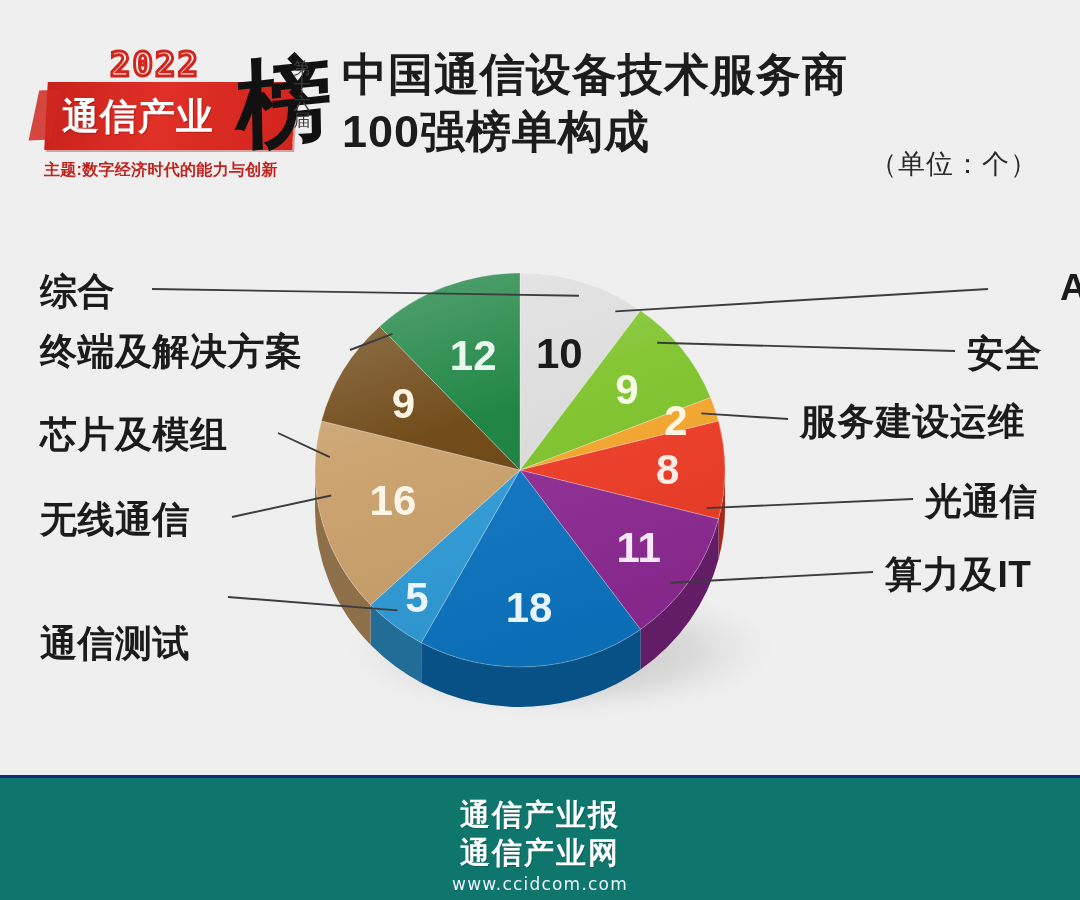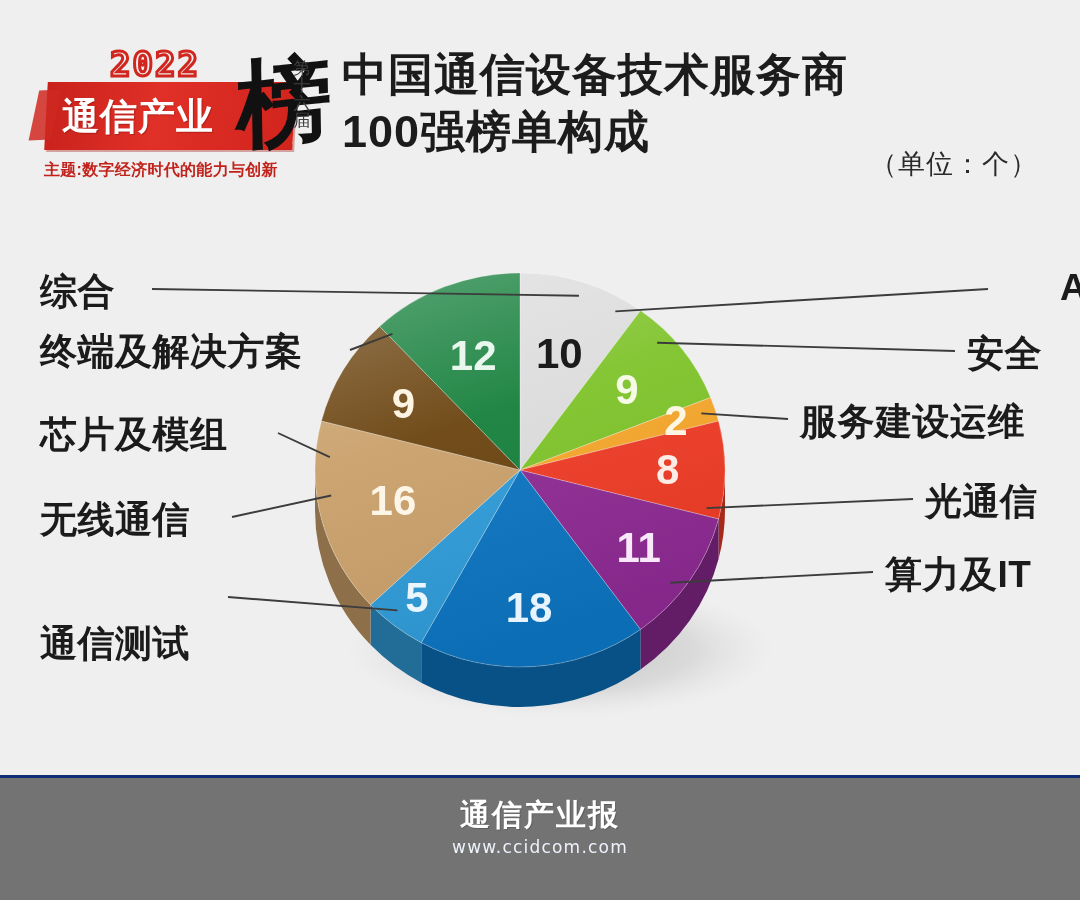--- a/index.html
+++ b/index.html
@@ -74,21 +74,21 @@
   .lbl {
     position:absolute; font-size:37px; font-weight:bold;
     color:#1b1b1b; white-space:nowrap; letter-spacing:.5px;
   }
   .lbl.right { text-align:left; }
   .lbl.left  { text-align:right; }
 
   
   #footer {
     position:absolute; left:0; top:775px; width:1080px; height:125px;
-    background:#737373;
+    background:#0f766e;
     border-top:3px solid #0e2f77;
   }
   #footer-inner {
     position:absolute; left:0; top:18px; width:1080px; text-align:center;
   }
   .f-line {
     font-size:30px; font-weight:bold; color:#ffffff;
     letter-spacing:2px; line-height:1.25;
     text-shadow:1px 1px 0 rgba(0,0,0,.18);
   }
@@ -195,15 +195,16 @@
   <div class="lbl right" style="left:1060px; top:62px;">AI</div>
   <div class="lbl right" style="left:967px;  top:124px;">安全</div>
   <div class="lbl right" style="left:800px;  top:192px;">服务建设运维</div>
   <div class="lbl right" style="left:885px;  top:345px;">算力及IT</div>
   <div class="lbl right" style="left:925px;  top:272px;">光通信</div>
 </div>
 
 <div id="footer">
   <div id="footer-inner">
     <div class="f-line">通信产业报</div>
+    <div class="f-line">通信产业网</div>
     <div id="footer-url">www.ccidcom.com</div>
   </div>
 </div>
 
 </body></html>

